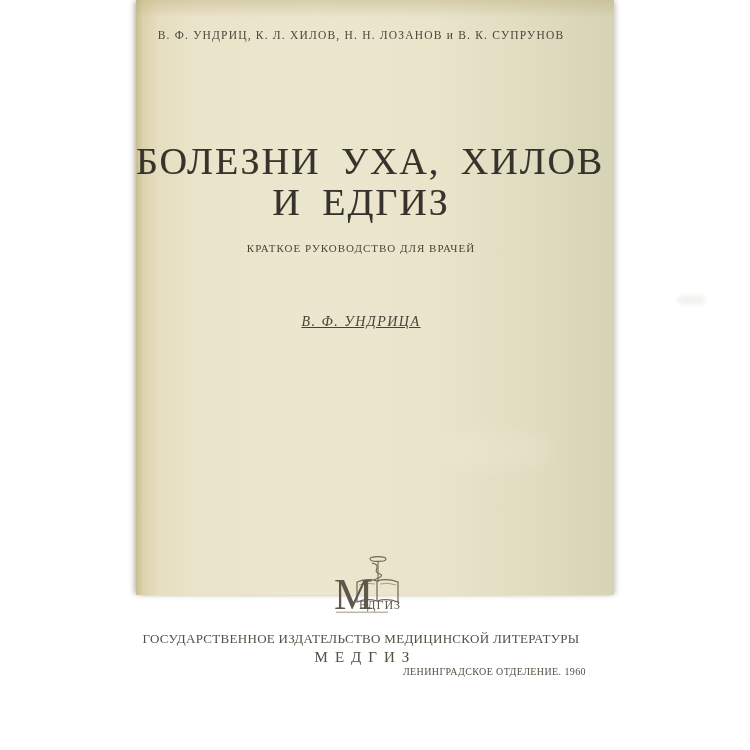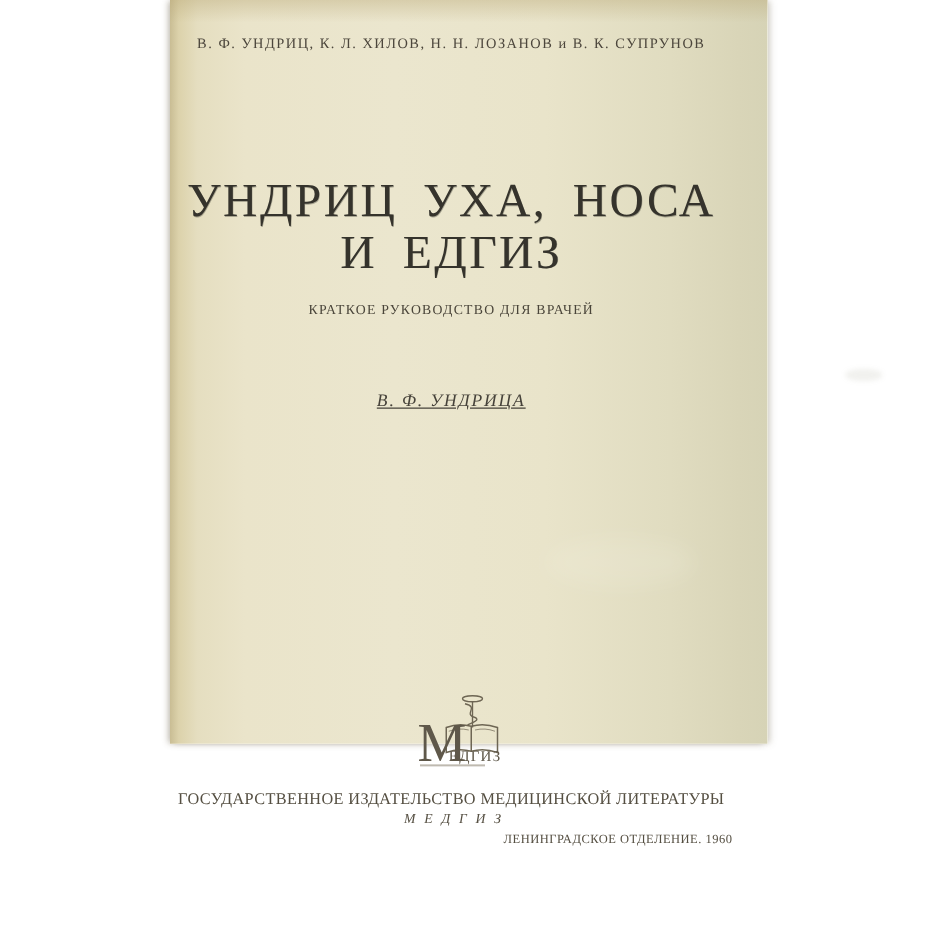--- a/index.html
+++ b/index.html
@@ -42,41 +42,41 @@
   }
   .logo{
     position:absolute;left:198px;top:552px;width:72px;height:64px;
   }
   .imprint-1{
     position:absolute;left:0;right:0;top:631px;
     font-size:13px;letter-spacing:0.3px;color:#554f42;white-space:nowrap;
   }
   .imprint-2{
     position:absolute;left:0;right:0;top:649px;
-    font-size:11px;letter-spacing:7px;padding-left:9px;color:#554f42;white-space:nowrap;font-style:italic;
+    font-size:15px;letter-spacing:7px;padding-left:9px;color:#554f42;white-space:nowrap;
   }
   .imprint-3{
     position:absolute;left:0;right:0;top:666px;
     font-size:10px;letter-spacing:0.4px;color:#554f42;white-space:nowrap;text-align:right;
   }
   
   .smudge{position:absolute;border-radius:50%;pointer-events:none;}
   .smudge.a{left:540px;top:295px;width:30px;height:10px;background:rgba(120,115,90,0.10);filter:blur(2px);}
   .smudge.b{left:300px;top:430px;width:120px;height:40px;background:rgba(255,255,250,0.12);filter:blur(8px);}
 </style>
 </head>
 <body>
 
 <div class="page">
   <div class="content">
 
     <div class="authors">В. Ф. УНДРИЦ, К. Л. ХИЛОВ, Н. Н. ЛОЗАНОВ и В. К. СУПРУНОВ</div>
 
     <div class="title">
-      <div>УНДРИЦ УХА, НОСА</div>
+      <div>БОЛЕЗНИ УХА, ХИЛОВ</div>
       <div>И ЕДГИЗ</div>
     </div>
 
     <div class="subtitle">КРАТКОЕ РУКОВОДСТВО ДЛЯ ВРАЧЕЙ</div>
 
 
     <div class="editor-name">В. Ф. УНДРИЦА</div>
 
     <div class="logo">
       <svg width="72" height="64" viewBox="0 0 72 64">

